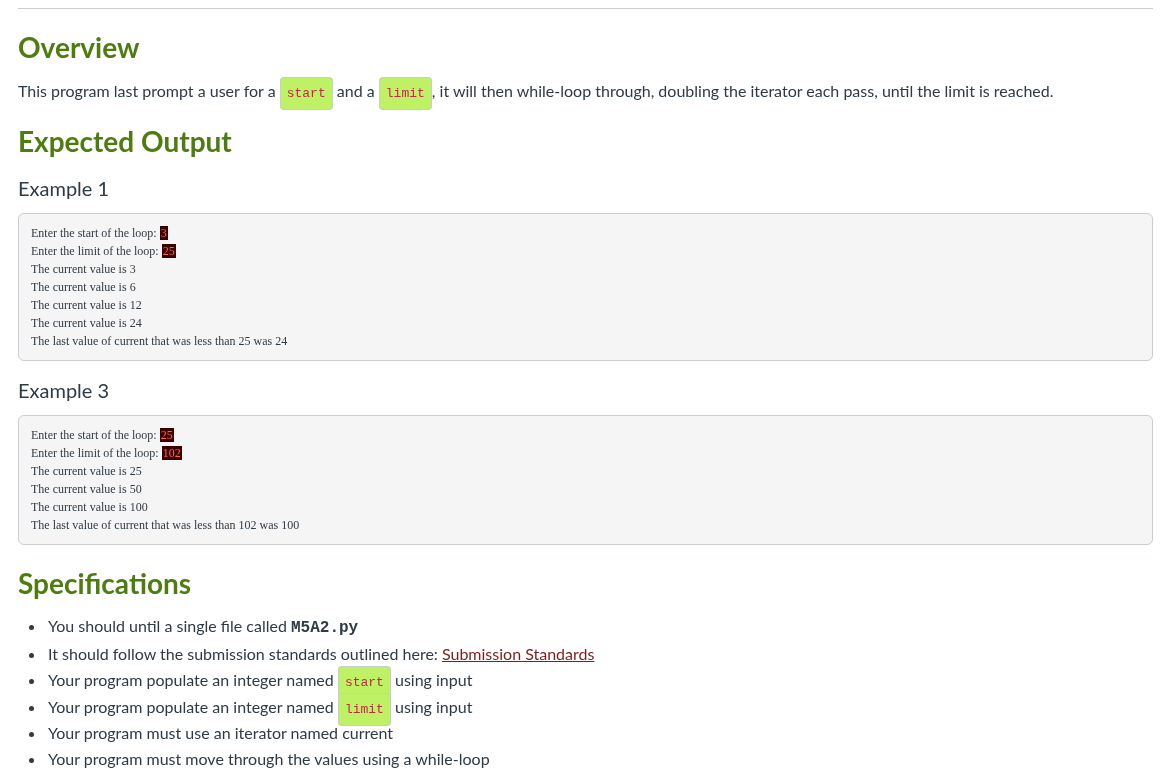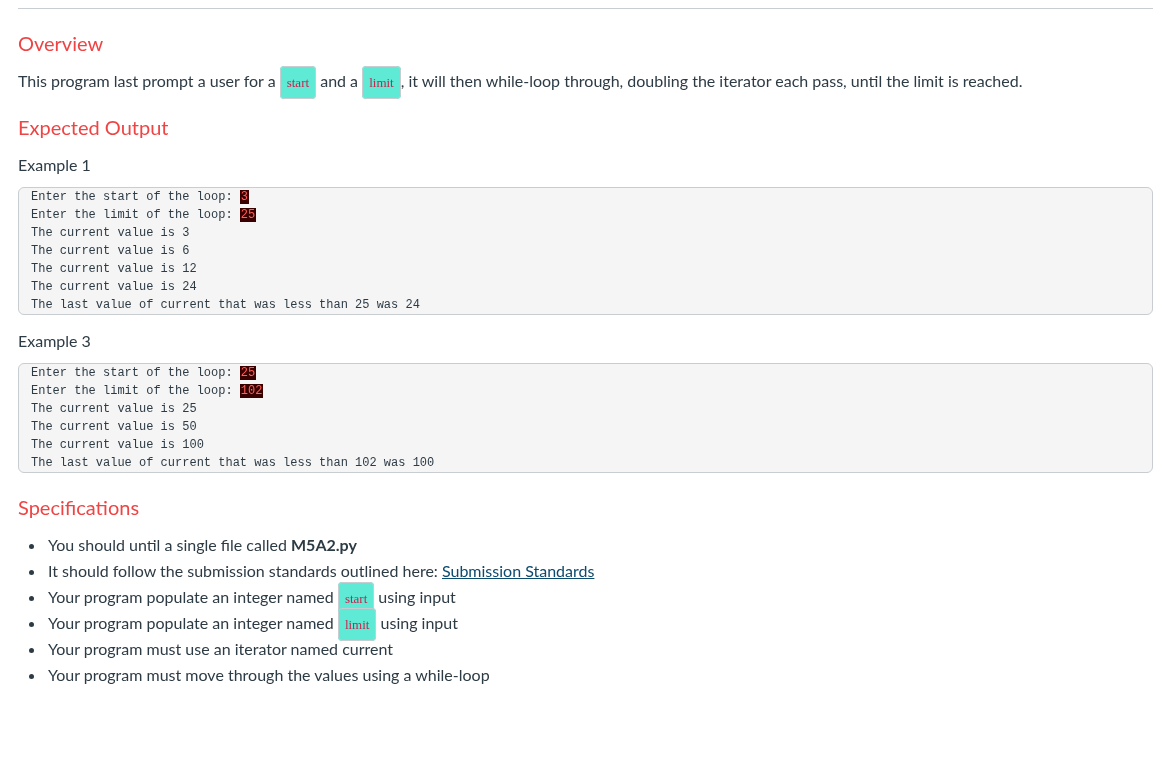--- a/index.html
+++ b/index.html
@@ -11,51 +11,51 @@
     font-size: 16px;
     line-height: 1.5;
     width: 1171px;
   }
   hr.top-rule {
     border: none;
     border-top: 1px solid #c7cdd1;
     margin: 8px 0 0 0;
   }
   h2 {
-    font-size: 20px;
-    font-weight: 400;
-    color: #ef4444;
+    font-size: 28px;
+    font-weight: 700;
+    color: #4d7c0f;
     margin: 22px 0 14px 0;
     line-height: 1.2;
   }
   p {
     margin: 0 0 12px 0;
     color: #2d3b45;
   }
   code.inline {
-    font-family: Liberation Serif, serif;
+    font-family: Liberation Mono, monospace;
     font-size: 13px;
     color: #c7254e;
-    background: #5eead4;
+    background: #bef264;
     border: 1px solid #c7cdd1;
     border-radius: 4px;
     padding: 8px 6px;
     white-space: nowrap;
   }
   .example-label {
-    font-size: 16px;
+    font-size: 20px;
     margin: 14px 0 10px 0;
     color: #2d3b45;
   }
   pre.codeblock {
     background: #f5f5f5;
     border: 1px solid #c7cdd1;
     border-radius: 6px;
-    padding: 0 12px;
-    font-family: Liberation Mono, monospace;
+    padding: 10px 12px;
+    font-family: Liberation Serif, serif;
     font-size: 12px;
     line-height: 1.5;
     color: #2d3b45;
     white-space: pre;
     overflow-x: auto;
     margin: 0 0 12px 0;
   }
   .hl {
     background: #3a0000;
     color: #ff605a;
@@ -64,24 +64,24 @@
   ul.spec-list {
     margin: 4px 0 12px 0;
     padding-left: 28px;
   }
   ul.spec-list li {
     margin: 2px 0;
     padding-left: 2px;
     line-height: 1.5;
   }
   a.link {
-    color: #0c4a6e;
+    color: #7f1d1d;
     text-decoration: underline;
   }
-  strong { font-weight: 700; }
+  strong { font-weight: 700; font-family: Liberation Mono, monospace; }
 </style>
 </head>
 <body>
 
 <hr class="top-rule">
 
 <h2>Overview</h2>
 
 <p>
   <span>This program last prompt a user for a </span><code class="inline">start</code><span> and a </span><code class="inline">limit</code><span>, it will then while-loop through, doubling the iterator each pass, until the limit is reached.</span>

